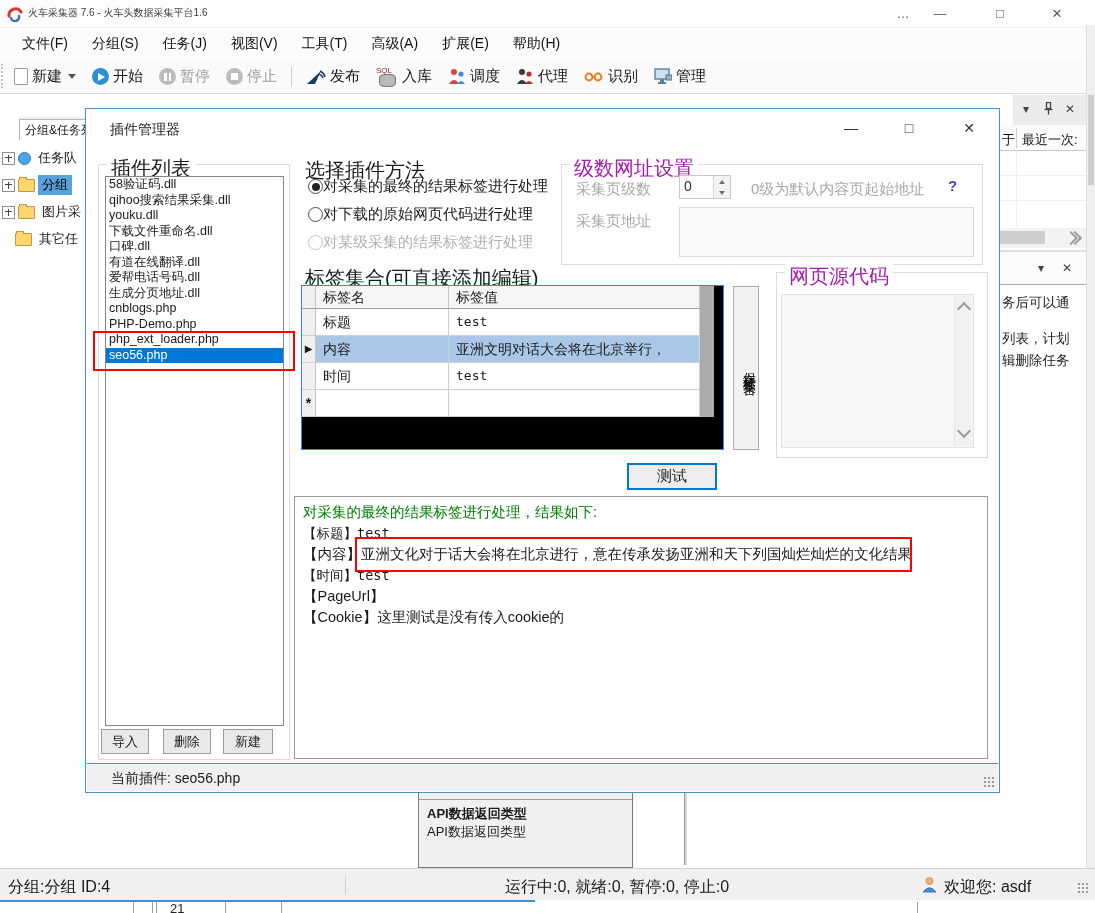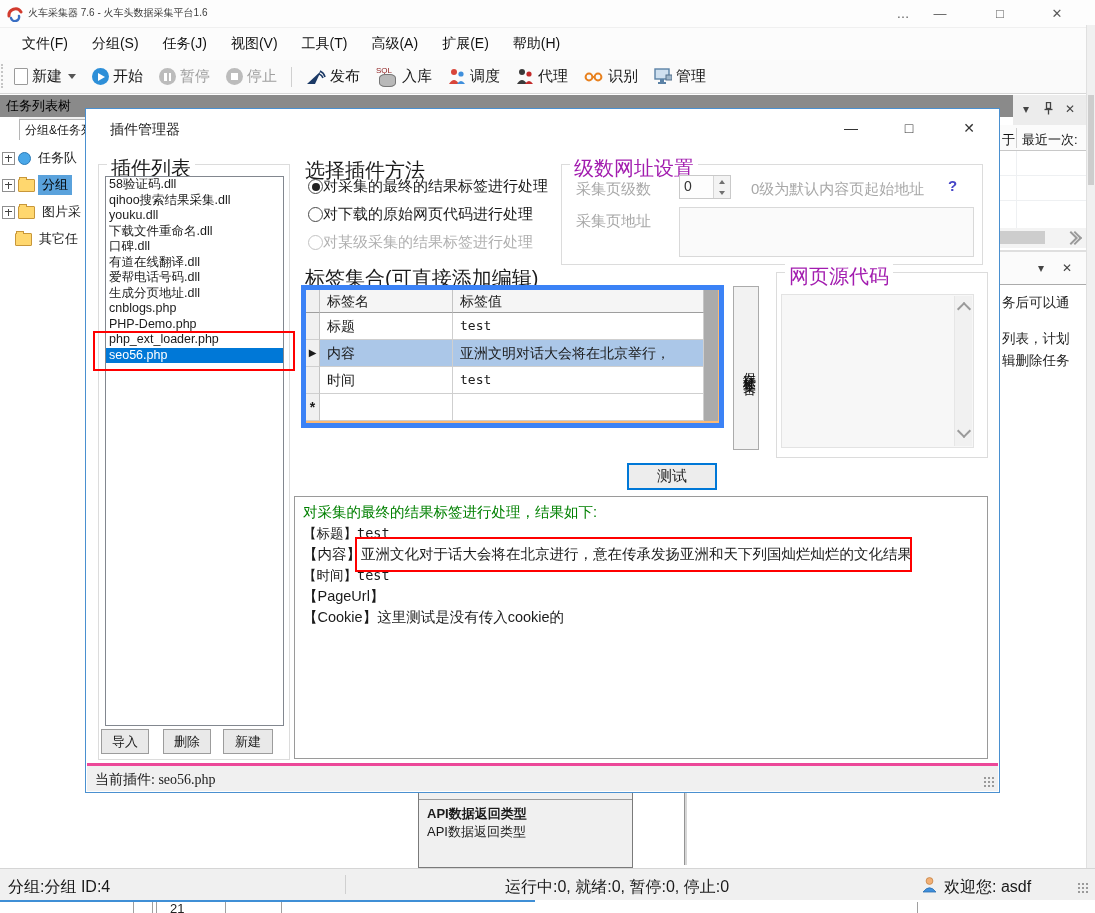--- a/index.html
+++ b/index.html
@@ -67,35 +67,35 @@
   .ropt.dis{color:#b0b0b0;}
   .dis-t{color:#a8a8a8;}
   .spin{position:absolute;border:1px solid #c9c9c9;background:#fdfdfd;box-sizing:border-box;}
   .spin .val{position:absolute;left:4px;top:2px;font-size:14px;color:#333;}
   .spin .btns{position:absolute;right:0;top:0;width:16px;height:100%;border-left:1px solid #d5d5d5;display:flex;flex-direction:column;}
   .spin .sb{flex:1;display:flex;align-items:center;justify-content:center;background:#f3f3f3;}
   .tri-u{width:0;height:0;border-left:3.5px solid transparent;border-right:3.5px solid transparent;border-bottom:4px solid #707070;}
   .tri-d{width:0;height:0;border-left:3.5px solid transparent;border-right:3.5px solid transparent;border-top:4px solid #707070;}
   .helpq{position:absolute;width:17px;height:18px;color:#4646c8;font-weight:bold;font-size:15px;text-align:center;}
   
-  .grid{position:absolute;left:215px;top:176px;width:423px;height:143px;background:#fdba74;border:5px solid #3b82f6;box-sizing:border-box;overflow:hidden;}
+  .grid{position:absolute;left:215px;top:176px;width:423px;height:165px;background:#000000;border:1px solid #3b82f6;box-sizing:border-box;overflow:hidden;}
   .gc{position:absolute;box-sizing:border-box;border-right:1px solid #cfcfcf;border-bottom:1px solid #cfcfcf;background:#fff;font-size:14px;line-height:26px;padding-left:7px;white-space:nowrap;overflow:hidden;}
   .gh{background:#f5f5f5;border-right:1px solid #c4c4c4;border-bottom:1px solid #9e9e9e;}
   .rh{background:#f0f0f0;border-right:1px solid #c4c4c4;text-align:center;padding-left:0;}
   .gsel{background:#abc7e8;}
   .gvs{position:absolute;background:#ababab;}
   .vbtn{position:absolute;left:647px;top:177px;width:26px;height:164px;background:#f2f2f2;border:1px solid #ababab;box-sizing:border-box;writing-mode:vertical-rl;text-align:center;font-size:13px;letter-spacing:2px;color:#111;}
   .srcbox{position:absolute;left:695px;top:185px;width:193px;height:154px;background:#f7f7f7;border:1px solid #e3e3e3;box-sizing:border-box;}
   .sbv{position:absolute;right:1px;top:1px;width:17px;height:calc(100% - 2px);background:#f1f1f1;border-left:1px solid #e6e6e6;}
   .chv{width:8px;height:8px;border-right:2px solid #9a9a9a;border-bottom:2px solid #9a9a9a;}
   .testbtn{position:absolute;left:541px;top:354px;width:90px;height:27px;background:#ededed;border:2px solid #0078d7;box-sizing:border-box;font-size:15px;display:flex;align-items:center;justify-content:center;}
   .result{position:absolute;left:208px;top:387px;width:694px;height:263px;background:#fff;border:1px solid #9a9a9a;box-sizing:border-box;padding:5px 8px;font-size:14.5px;line-height:21px;overflow:hidden;}
   .rline{white-space:nowrap;}
   .rgreen{color:#008000;}
-  .dlg-status{position:absolute;left:1px;bottom:1px;width:911px;height:28px;background:#f0f0f0;border-top:3px solid #ec4899;font-size:14px;line-height:28px;padding-left:8px;box-sizing:border-box;font-family:Liberation Serif, serif;}
+  .dlg-status{position:absolute;left:1px;bottom:1px;width:911px;height:28px;background:#f0f0f0;border-top:1px solid #ec4899;font-size:14px;line-height:28px;padding-left:24px;box-sizing:border-box;}
   .sizegrip{position:absolute;right:3px;bottom:3px;width:12px;height:12px;
     background-image:radial-gradient(#9a9a9a 1px, transparent 1.2px);background-size:4px 4px;}
   .redbox{position:absolute;border:2px solid #f00;z-index:30;}
   
   .apibox{left:418px;top:788px;width:215px;height:80px;background:#f0f0f0;border:1px solid #7a7a7a;box-sizing:border-box;}
   .apibox .inline{position:absolute;left:0;top:10px;width:100%;height:1px;background:#9a9a9a;}
   .apit{position:absolute;left:8px;top:16px;font-weight:bold;font-size:13px;}
   .apis{position:absolute;left:8px;top:34px;font-size:13px;}
   .vsplit{left:684px;top:793px;width:4px;height:72px;background:#d6d6d6;border-left:1px solid #949494;border-right:1px solid #fff;box-sizing:border-box;}
   .statusbar{left:0;top:868px;width:1095px;height:32px;background:#f0f0f0;border-top:1px solid #d5d5d5;box-sizing:border-box;font-size:16px;}
@@ -205,21 +205,20 @@
         <rect x="1" y="1" width="14" height="10" fill="#cfe0ef" stroke="#5b82a6" stroke-width="1.4"></rect>
         <rect x="6" y="11" width="4" height="3" fill="#5b82a6"></rect>
           <rect x="4" y="14" width="8" height="2" fill="#5b82a6"></rect>
         <rect x="12" y="7" width="6" height="5" fill="#9fb6c9" stroke="#54708c" stroke-width="1"></rect>
       </svg>
       <span>管理</span>
     </div>
   </div>
   <div class="a grip-v"></div>
 
-  <div class="a darkbar nw">任务列表树</div>
   <div class="a tabstrip">
     <span class="tab-act">分组&amp;任务列</span>
   </div>
   <div class="a tree">
     <div class="trow" style="top:6px;left:2px">
       <span class="expander"></span>
       <span class="globe"></span>
       <span class="tlabel">任务队</span>
     </div>
     <div class="trow" style="top:33px;left:2px">

